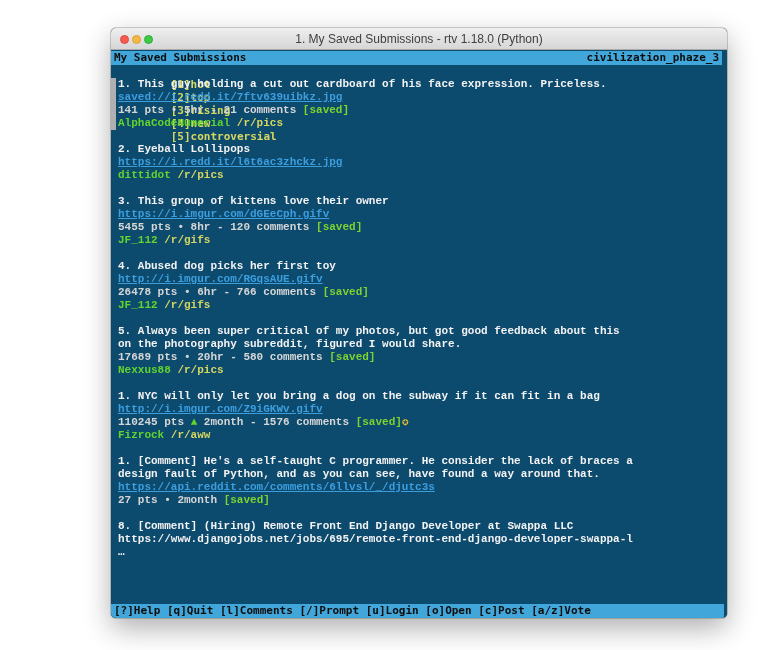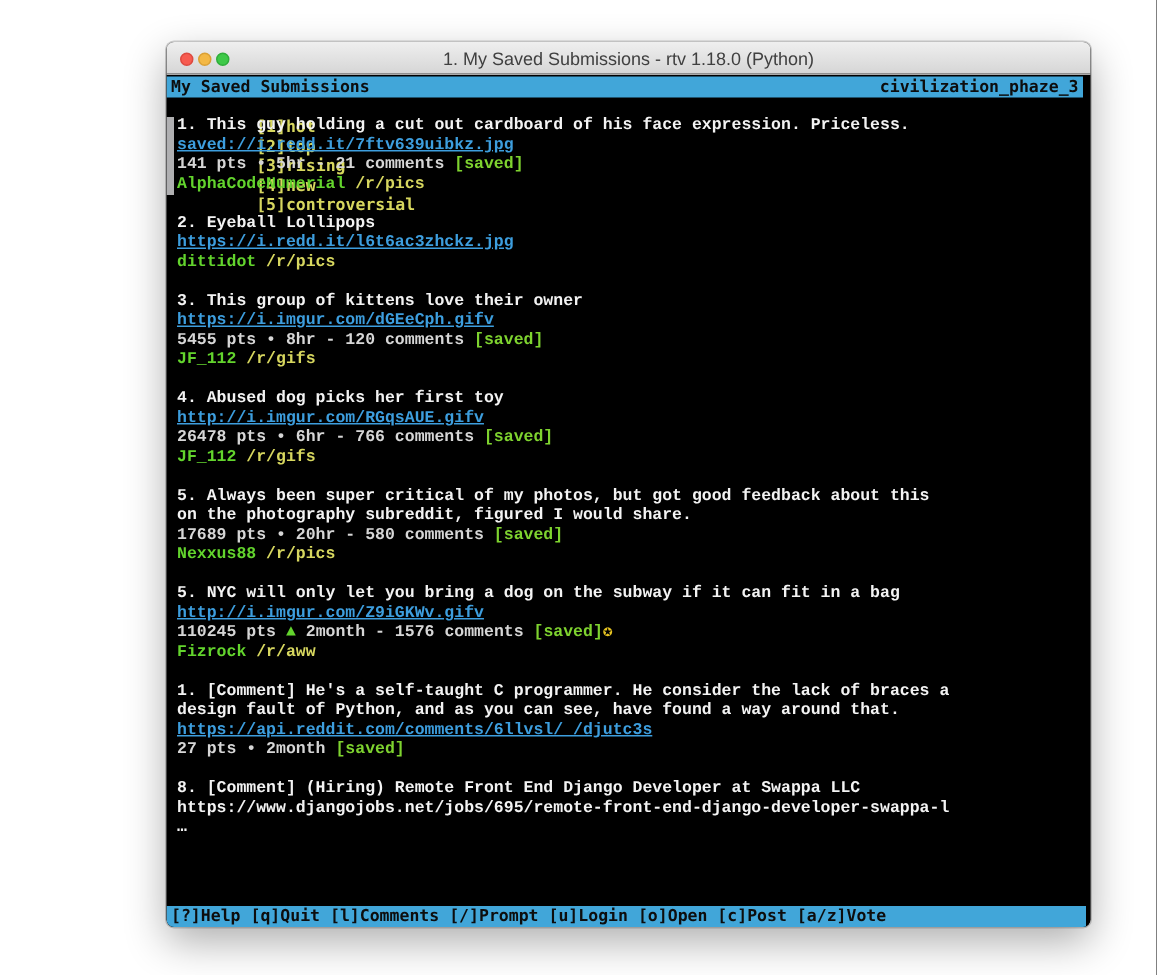--- a/index.html
+++ b/index.html
@@ -21,21 +21,21 @@
   .title-text{
     font-family:"Liberation Sans", sans-serif;font-size:12px;color:#404040;
   }
   .lights{position:absolute;left:9px;top:7px;display:flex;gap:3px;}
   .light{width:7px;height:7px;border-radius:50%;}
   .light.red{background:#f75b50;border:0.5px solid #dd4a40;}
   .light.yellow{background:#f3b845;border:0.5px solid #dba135;}
   .light.green{background:#3ec948;border:0.5px solid #2fae3a;}
 
   .terminal{
-    height:567px;background:#000000;display:flex;flex-direction:column;
+    height:567px;background:#0c4a6e;display:flex;flex-direction:column;
     font-size:11px;font-weight:bold;padding-top:1px;
   }
   .bar{
     height:14px;line-height:14px;background:#41a6d9;color:#0d0d0d;
     display:flex;justify-content:space-between;padding:0 3px;white-space:pre;
   }
   .bar.headerbar{margin-right:5px;}
   .bar.statusbar{margin-top:auto;margin-right:3px;justify-content:flex-start;}
   .tabs{height:13px;line-height:13px;color:#d7d75f;padding-left:20px;white-space:pre;}
   .tab{display:inline-block;width:17ch;}
@@ -111,21 +111,21 @@
         <div class="line"><span class="author">JF_112</span><span class="sub">/r/gifs</span></div>
       </div>
 
       <div class="item">
         <div class="line title">5. Always been super critical of my photos, but got good feedback about this on the photography subreddit, figured I would share.</div>
         <div class="line stats"><span>17689 pts • 20hr - 580 comments </span><span class="arrow"></span><span></span><span class="saved">[saved]</span><span class="gild"></span></div>
         <div class="line"><span class="author">Nexxus88</span><span class="sub">/r/pics</span></div>
       </div>
 
       <div class="item">
-        <div class="line title">5. NYC will only let you bring a dog on the subway if it can fit in a bag</div>
+        <div class="line title">1. NYC will only let you bring a dog on the subway if it can fit in a bag</div>
         <div class="line"><span class="url">http://i.imgur.com/Z9iGKWv.gifv</span></div>
         <div class="line stats"><span>110245 pts </span><span class="arrow">▲</span><span> 2month - 1576 comments </span><span class="saved">[saved]</span><span class="gild">✪</span></div>
         <div class="line"><span class="author">Fizrock</span><span class="sub">/r/aww</span></div>
       </div>
 
       <div class="item">
         <div class="line title">1. [Comment] He's a self-taught C programmer. He consider the lack of braces a design fault of Python, and as you can see, have found a way around that.</div>
         <div class="line"><span class="url">https://api.reddit.com/comments/6llvsl/_/djutc3s</span></div>
         <div class="line stats"><span>27 pts • 2month </span><span class="arrow"></span><span></span><span class="saved">[saved]</span><span class="gild"></span></div>
       </div>

